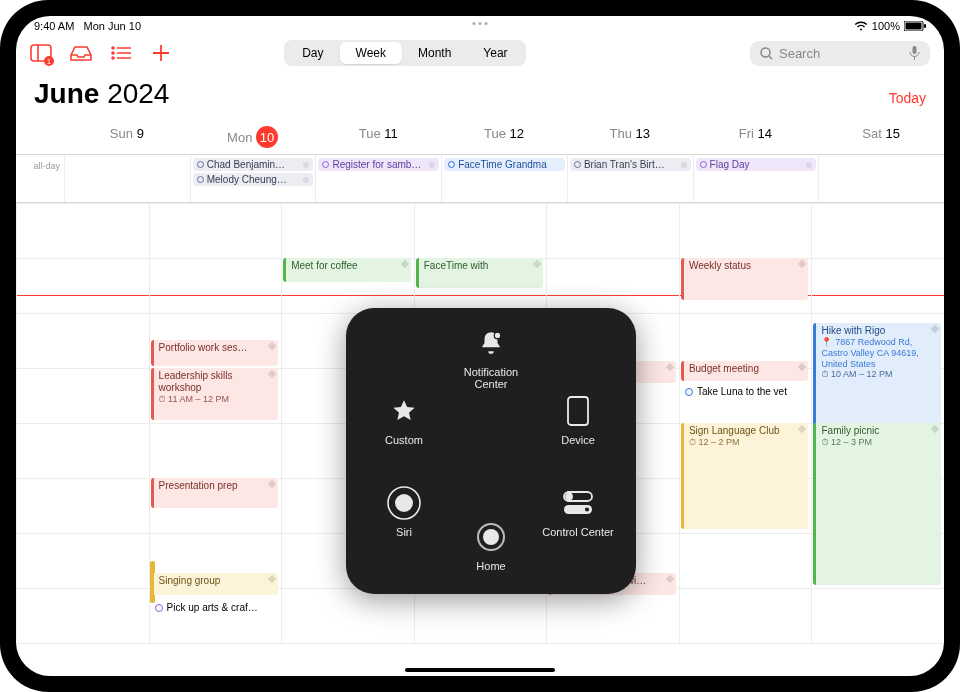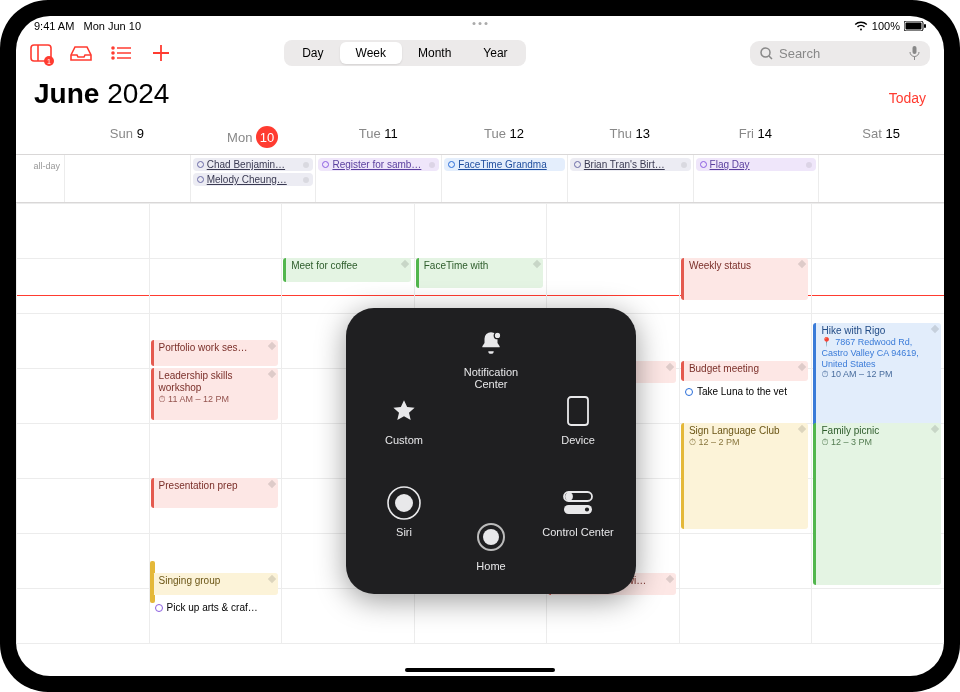--- a/index.html
+++ b/index.html
@@ -30,21 +30,21 @@
   .grid { position:relative; }
   .day-headers { display:flex; border-bottom:1px solid #d9d7d7; font-size:13px; }
   .time-gutter-head { width:48px; }
   .day-head { flex:1; text-align:center; padding:6px 0 6px; color:#888; font-weight:400; }
   .day-head .num { color:#000; font-weight:500; }
   .day-head.today .num { display:inline-flex; width:22px; height:22px; align-items:center; justify-content:center; border-radius:50%; background:#ff3b30; color:#fff; }
   
   .allday-row { display:flex; border-bottom:1px solid #d9d7d7; font-size:10px; min-height:48px; }
   .allday-label { width:48px; color:#999; font-size:9px; padding:6px 4px 0 0; text-align:right; }
   .allday-col { flex:1; border-left:1px solid #ececec; padding:3px 2px; display:flex; flex-direction:column; gap:2px; }
-  .pill { display:flex; align-items:center; gap:3px; border-radius:4px; padding:1px 4px; font-size:10px; white-space:nowrap; overflow:hidden; position:relative;text-decoration:underline; }
+  .pill { display:flex; align-items:center; gap:3px; border-radius:4px; padding:1px 4px; font-size:10px; white-space:nowrap; overflow:hidden; position:relative; }
   .pill .dot { width:7px; height:7px; border-radius:50%; border:1.5px solid; flex:0 0 auto; }
   .pill .tail { margin-left:auto; width:6px; height:6px; border-radius:50%; background:rgba(0,0,0,.08); }
   .pill.gray { background:#ececf3; color:#3a3a52; }
   .pill.gray .dot{ border-color:#6a6aa6; }
   .pill.blue { background:#e4eefc; color:#1f4e9e; }
   .pill.blue .dot{ border-color:#2a6ed9; }
   .pill.purple { background:#efe6fa; color:#5a3f9e; }
   .pill.purple .dot{ border-color:#8a5de0; }
   
   .hour-grid { position:relative; display:flex; height:440px; }
@@ -78,21 +78,21 @@
 <div class="device-frame">
   <div class="screen">
     <div class="top-handle">
         <span></span>
         <span></span>
         <span></span>
       </div>
 
     <div class="status-bar">
       <div>
-        <span>9:41 AM</span>&nbsp;&nbsp;
+        <span>9:40 AM</span>&nbsp;&nbsp;
         <span>Mon Jun 10</span>
       </div>
       <div class="status-right">
         <svg width="14" height="10" viewBox="0 0 14 10" fill="#000">
             <path d="M7 9.5a1 1 0 100-2 1 1 0 000 2zm-3-3.1a4.6 4.6 0 016 0l1-1.1a6 6 0 00-8 0zm-2.3-2.3a8 8 0 0110.6 0l1-1.1a9.5 9.5 0 00-12.6 0z"></path>
           </svg>
         <span>100%</span>
         <svg width="22" height="10" viewBox="0 0 22 10">
             <rect x="0" y="0" width="19" height="10" rx="2" fill="none" stroke="#000"></rect>
             <rect x="1.5" y="1.5" width="16" height="7" rx="1" fill="#000"></rect>

